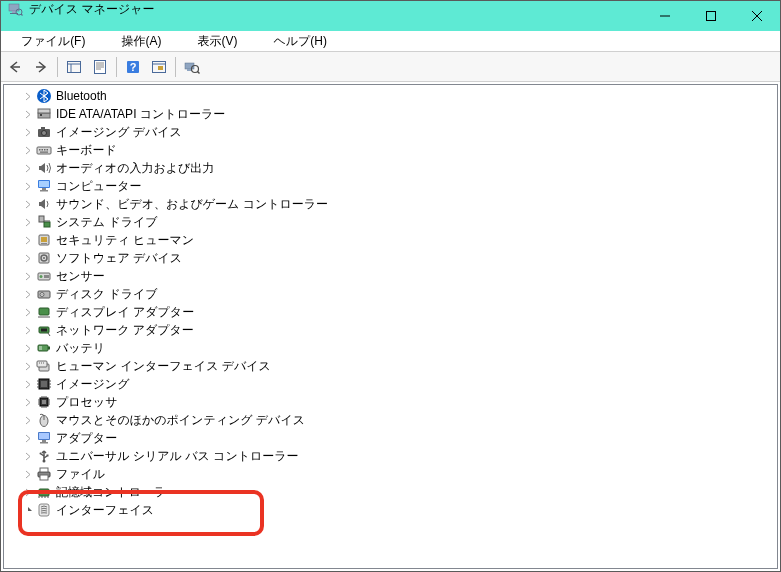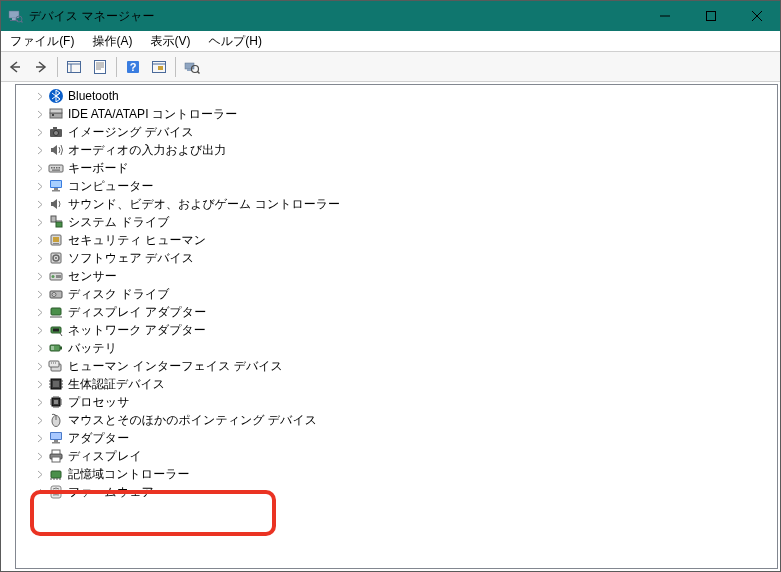--- a/index.html
+++ b/index.html
@@ -10,37 +10,36 @@
     background: #fff;
     width: 781px;
     height: 572px;
     border: 1px solid #5a5a5a;
     overflow: hidden;
     display: flex;
     flex-direction: column;
   }
   .titlebar {
     height: 30px;
-    background: #0f766e;
+    background: #5eead4;
     display: flex;
-    align-items: center;
     padding-left: 6px;
   }
   .titlebar .app-icon { width: 16px; height: 16px; margin-right: 6px; }
   .titlebar .title { flex: 1; }
   .win-btn {
     width: 46px; height: 30px;
     display: flex; align-items: center; justify-content: center;
   }
   .menubar {
     height: 21px;
     display: flex;
     align-items: center;
-    padding-left: 1px;
-    gap: 2px;
+    padding-left: 12px;
+    gap: 20px;
     border-bottom: 1px solid #d0d0d0;
   }
   .menu-item { padding: 2px 8px; }
   .toolbar {
     height: 30px;
     background: #f7f7f7;
     border-bottom: 1px solid #d0d0d0;
     display: flex;
     align-items: center;
     padding-left: 2px;
@@ -184,21 +183,21 @@
     <svg width="16" height="16" viewBox="0 0 16 16">
         <rect x="1" y="4" width="9" height="6" fill="#8fa5c1" stroke="#5a6f8a" stroke-width="0.5"></rect>
         <rect x="3" y="10" width="5" height="2" fill="#8fa5c1"></rect>
         <circle cx="11" cy="10" r="3.5" fill="none" stroke="#4a4a4a" stroke-width="1.2"></circle>
         <line x1="13.5" y1="12.5" x2="15.5" y2="14.5" stroke="#4a4a4a" stroke-width="1.5"></line>
       </svg>
   </div>
 </div>
 
 <div class="content">
-  <div class="tree-pane" id="tree-pane" style="position:relative;margin-left:12px;">
+  <div class="tree-pane" id="tree-pane" style="position:relative;">
       <div class="node" style="padding-left:18px">
     <span class="toggle">
           <svg width="9" height="9" viewBox="0 0 9 9">
             <path d="M2 1 L6 4.5 L2 8" fill="none" stroke="#a6a6a6" stroke-width="1"></path>
           </svg>
         </span>
     <span class="node-icon">
           <svg width="16" height="16" viewBox="0 0 16 16">
             <circle cx="8" cy="8" r="7" fill="#0a5ec9"></circle>
             <path d="M8 2 L12 5 L8 8 L12 11 L8 14 V2 M4 5 L12 11 M4 11 L12 5" stroke="#fff" stroke-width="1" fill="none"></path>
@@ -228,52 +227,52 @@
           </svg>
         </span>
     <span class="node-icon">
           <svg width="16" height="16" viewBox="0 0 16 16">
             <rect x="2" y="5" width="12" height="8" rx="1" fill="#5a5a5a"></rect>
             <circle cx="8" cy="9" r="2.5" fill="#888" stroke="#333"></circle>
             <rect x="5" y="3" width="4" height="2" fill="#5a5a5a"></rect>
           </svg>
         </span>
     <span class="node-label">イメージング デバイス</span>
-  </div>
-      <div class="node" style="padding-left:18px">
-    <span class="toggle">
-          <svg width="9" height="9" viewBox="0 0 9 9">
-            <path d="M2 1 L6 4.5 L2 8" fill="none" stroke="#a6a6a6" stroke-width="1"></path>
-          </svg>
-        </span>
-    <span class="node-icon">
-          <svg width="16" height="16" viewBox="0 0 16 16">
-            <path d="M3 6 h2 l4 -3 v10 l-4 -3 h-2 z" fill="#666"></path>
-            <path d="M11 5 q2 3 0 6 M13 3 q3 5 0 10" fill="none" stroke="#666" stroke-width="1"></path>
-          </svg>
-        </span>
-    <span class="node-label">オーディオの入力および出力</span>
   </div>
       <div class="node" style="padding-left:18px">
     <span class="toggle">
           <svg width="9" height="9" viewBox="0 0 9 9">
             <path d="M2 1 L6 4.5 L2 8" fill="none" stroke="#a6a6a6" stroke-width="1"></path>
           </svg>
         </span>
     <span class="node-icon">
           <svg width="16" height="16" viewBox="0 0 16 16">
             <rect x="1" y="5" width="14" height="7" rx="1" fill="#d8d8d8" stroke="#666"></rect>
             <rect x="3" y="7" width="1.5" height="1.5" fill="#666"></rect>
             <rect x="5.5" y="7" width="1.5" height="1.5" fill="#666"></rect>
             <rect x="8" y="7" width="1.5" height="1.5" fill="#666"></rect>
             <rect x="10.5" y="7" width="1.5" height="1.5" fill="#666"></rect>
             <rect x="4" y="9.5" width="8" height="1.2" fill="#666"></rect>
           </svg>
         </span>
     <span class="node-label">キーボード</span>
+  </div>
+      <div class="node" style="padding-left:18px">
+    <span class="toggle">
+          <svg width="9" height="9" viewBox="0 0 9 9">
+            <path d="M2 1 L6 4.5 L2 8" fill="none" stroke="#a6a6a6" stroke-width="1"></path>
+          </svg>
+        </span>
+    <span class="node-icon">
+          <svg width="16" height="16" viewBox="0 0 16 16">
+            <path d="M3 6 h2 l4 -3 v10 l-4 -3 h-2 z" fill="#666"></path>
+            <path d="M11 5 q2 3 0 6 M13 3 q3 5 0 10" fill="none" stroke="#666" stroke-width="1"></path>
+          </svg>
+        </span>
+    <span class="node-label">オーディオの入力および出力</span>
   </div>
       <div class="node" style="padding-left:18px">
     <span class="toggle">
           <svg width="9" height="9" viewBox="0 0 9 9">
             <path d="M2 1 L6 4.5 L2 8" fill="none" stroke="#a6a6a6" stroke-width="1"></path>
           </svg>
         </span>
     <span class="node-icon">
           <svg width="16" height="16" viewBox="0 0 16 16">
             <rect x="2" y="2" width="12" height="8" rx="1" fill="#3a7de0"></rect>
@@ -452,21 +451,21 @@
             <rect x="3" y="3" width="10" height="10" fill="#3a3a3a" stroke="#000"></rect>
             <rect x="5" y="5" width="6" height="6" fill="#666"></rect>
             <line x1="3" y1="5" x2="1" y2="5" stroke="#555"></line>
             <line x1="3" y1="8" x2="1" y2="8" stroke="#555"></line>
             <line x1="3" y1="11" x2="1" y2="11" stroke="#555"></line>
             <line x1="13" y1="5" x2="15" y2="5" stroke="#555"></line>
             <line x1="13" y1="8" x2="15" y2="8" stroke="#555"></line>
             <line x1="13" y1="11" x2="15" y2="11" stroke="#555"></line>
           </svg>
         </span>
-    <span class="node-label">生体認証デバイス</span>
+    <span class="node-label">イメージング</span>
   </div>
       <div class="node" style="padding-left:18px">
     <span class="toggle">
           <svg width="9" height="9" viewBox="0 0 9 9">
             <path d="M2 1 L6 4.5 L2 8" fill="none" stroke="#a6a6a6" stroke-width="1"></path>
           </svg>
         </span>
     <span class="node-icon">
           <svg width="16" height="16" viewBox="0 0 16 16">
             <rect x="4" y="4" width="8" height="8" fill="#3a3a3a" stroke="#000"></rect>
@@ -519,26 +518,45 @@
     <span class="node-label">アダプター</span>
   </div>
       <div class="node" style="padding-left:18px">
     <span class="toggle">
           <svg width="9" height="9" viewBox="0 0 9 9">
             <path d="M2 1 L6 4.5 L2 8" fill="none" stroke="#a6a6a6" stroke-width="1"></path>
           </svg>
         </span>
     <span class="node-icon">
           <svg width="16" height="16" viewBox="0 0 16 16">
+            <circle cx="8" cy="13" r="1.5" fill="#555"></circle>
+            <line x1="8" y1="13" x2="8" y2="3" stroke="#555" stroke-width="1.5"></line>
+            <path d="M8 3 l-2 2 M8 3 l2 2" stroke="#555" stroke-width="1.5" fill="none"></path>
+            <line x1="8" y1="8" x2="5" y2="6" stroke="#555" stroke-width="1.5"></line>
+            <circle cx="4.5" cy="5.5" r="1" fill="#555"></circle>
+            <line x1="8" y1="10" x2="11" y2="8" stroke="#555" stroke-width="1.5"></line>
+            <rect x="10.5" y="6.5" width="2" height="2" fill="#555"></rect>
+          </svg>
+        </span>
+    <span class="node-label">ユニバーサル シリアル バス コントローラー</span>
+  </div>
+      <div class="node" style="padding-left:18px">
+    <span class="toggle">
+          <svg width="9" height="9" viewBox="0 0 9 9">
+            <path d="M2 1 L6 4.5 L2 8" fill="none" stroke="#a6a6a6" stroke-width="1"></path>
+          </svg>
+        </span>
+    <span class="node-icon">
+          <svg width="16" height="16" viewBox="0 0 16 16">
             <rect x="2" y="6" width="12" height="5" rx="1" fill="#888" stroke="#444"></rect>
             <rect x="4" y="2" width="8" height="4" fill="#fff" stroke="#666"></rect>
             <rect x="4" y="9" width="8" height="5" fill="#fff" stroke="#666"></rect>
           </svg>
         </span>
-    <span class="node-label">ディスプレイ</span>
+    <span class="node-label">ファイル</span>
   </div>
       <div class="node" style="padding-left:18px">
     <span class="toggle">
           <svg width="9" height="9" viewBox="0 0 9 9">
             <path d="M2 1 L6 4.5 L2 8" fill="none" stroke="#a6a6a6" stroke-width="1"></path>
           </svg>
         </span>
     <span class="node-icon">
           <svg width="16" height="16" viewBox="0 0 16 16">
             <rect x="3" y="5" width="10" height="7" rx="1" fill="#4a8f4a" stroke="#2a5a2a"></rect>
@@ -555,17 +573,17 @@
           <svg width="9" height="9" viewBox="0 0 9 9">
             <path d="M1 5 L5 1 L5 5 z" fill="#595959" transform="rotate(90 4.5 4.5)"></path>
           </svg>
         </span>
   <span class="node-icon">
           <svg width="16" height="16" viewBox="0 0 16 16">
             <rect x="3" y="2" width="10" height="12" rx="2" fill="#e8e8e8" stroke="#888"></rect>
             <path d="M5 5 q3 -2 6 0 M5 7 q3 -1.5 6 0 M5 9 q3 -1 6 0 M5 11 q3 -0.5 6 0" fill="none" stroke="#555" stroke-width="0.8"></path>
           </svg>
         </span>
-  <span class="node-label">ファームウェア</span>
+  <span class="node-label">インターフェイス</span>
 </div>
       <div class="highlight-box" style="left:14px; top:405px; width:246px; height:46px;"></div>
     </div>
 </div>
 
 </body></html>

